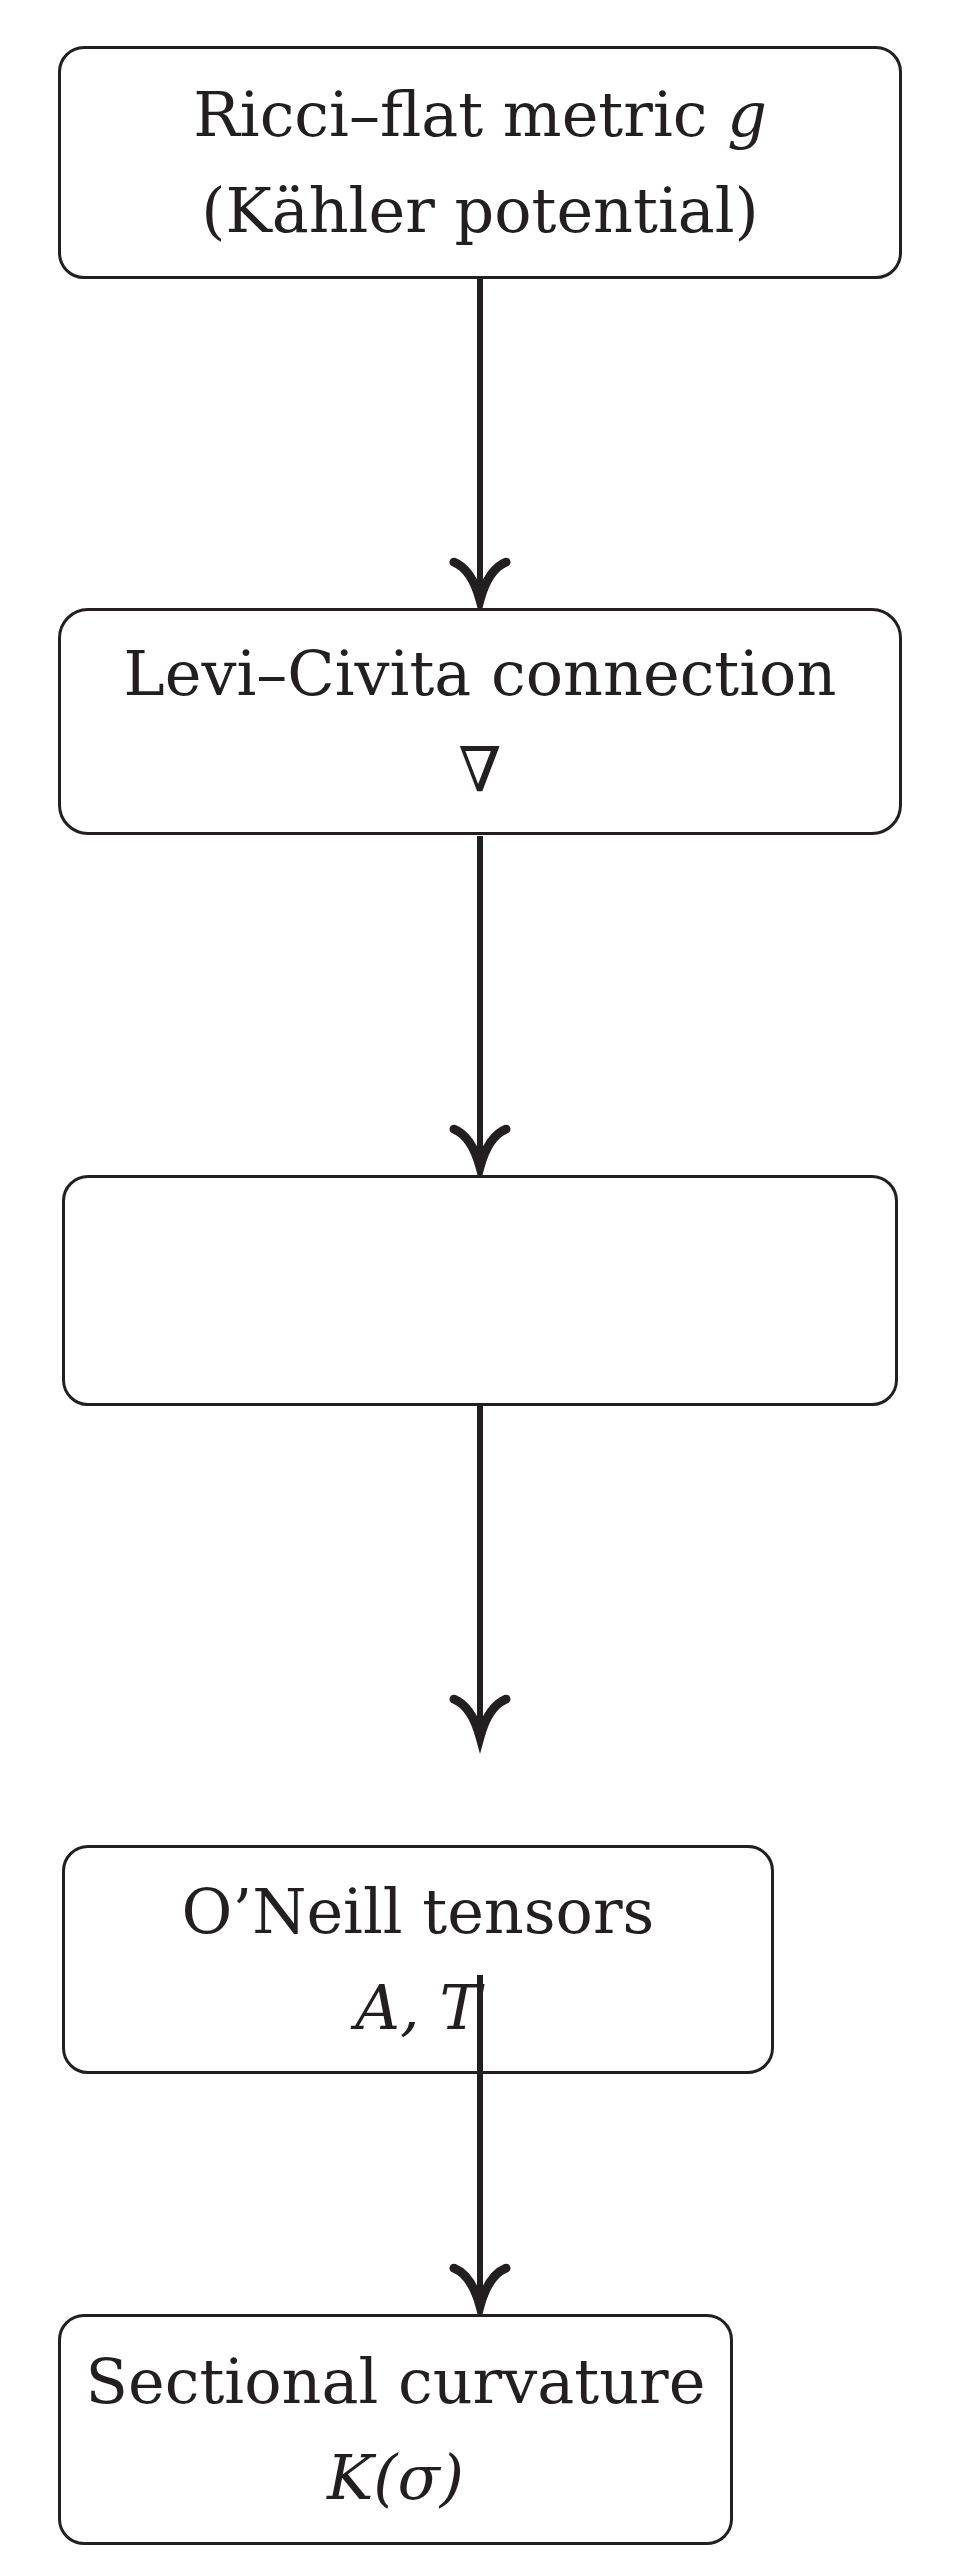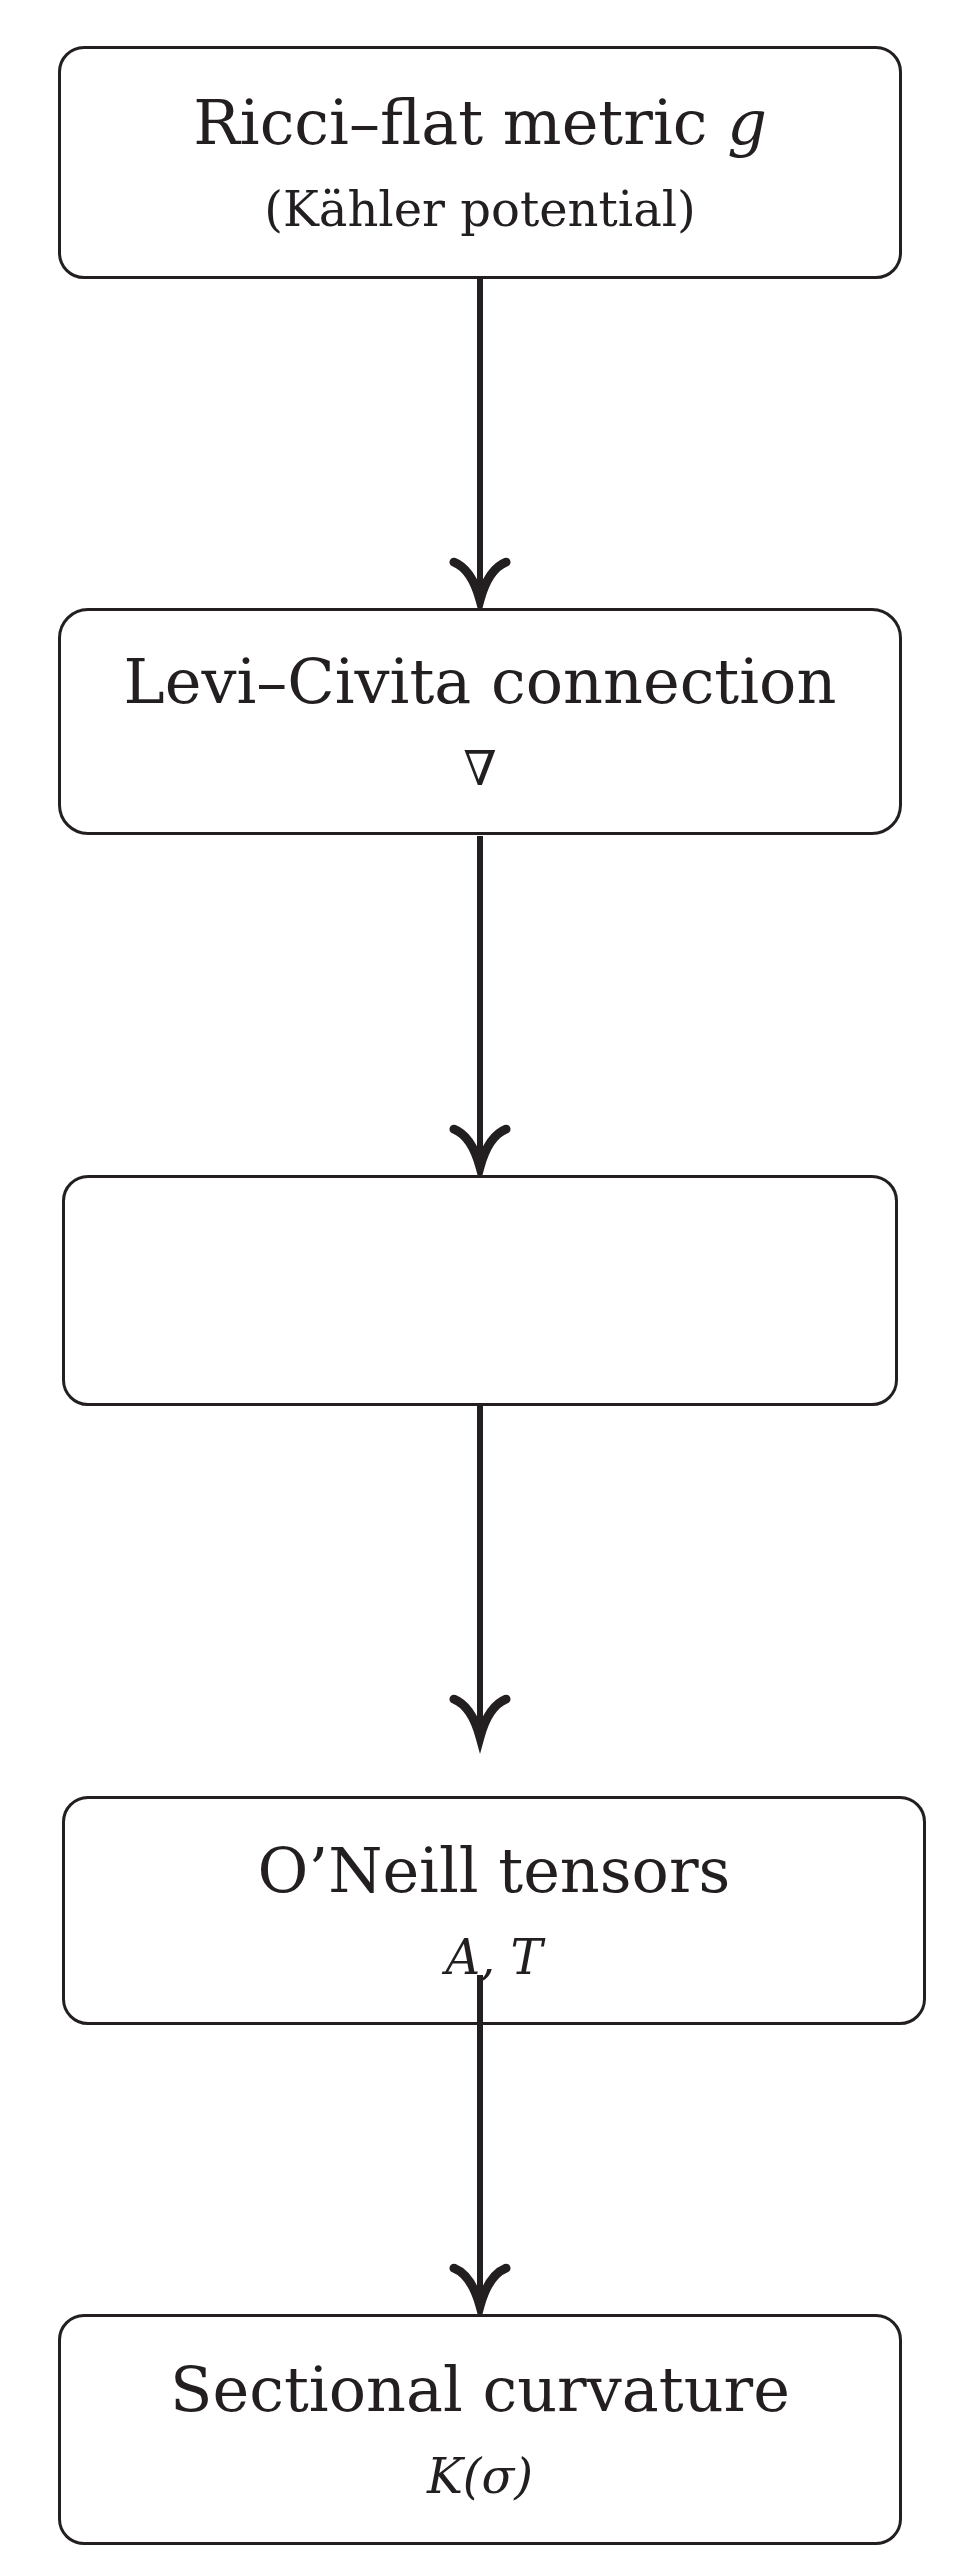--- a/index.html
+++ b/index.html
@@ -36,21 +36,21 @@
   .node .line1,
   .node .line2 {
     display: block;
     white-space: nowrap;
     text-align: center;
   }
   .node .line1 {
     font-size: 62px;
   }
   .node .line2 {
-    font-size: 48px;
+    font-size: 62px;
     margin-top: 10px;
   }
   .mi {
     font-style: italic;
     font-family: "DejaVu Serif", "Liberation Serif", serif;
   }
   .nabla {
     font-style: normal;
     font-size: 58px;
   }
@@ -104,31 +104,31 @@
   <div class="node" id="n3" style="left:62px; top:1175px; width:836px; height:231px;">
   </div>
 
   <div class="edge" id="e3" style="left:480px; top:1406px; height:339px;">
     <svg viewBox="0 0 80 340" preserveAspectRatio="none">
       <line x1="40" y1="0" x2="40" y2="332" stroke-width="6"></line>
       <path d="M 14 294 C 24 298 34 310 40 332 C 46 310 56 298 66 294" stroke-width="9" stroke-linecap="round"></path>
     </svg>
   </div>
 
-  <div class="node" id="n4" style="left:62px; top:1796px; width:864px; height:229px;">
+  <div class="node" id="n4" style="left:62px; top:1845px; width:712px; height:229px;">
     <span class="line1">O’Neill tensors</span>
     <span class="line2 mi">A,  T</span>
   </div>
 
   <div class="edge" id="e4" style="left:480px; top:1975px; height:339px;">
     <svg viewBox="0 0 80 340" preserveAspectRatio="none">
       <line x1="40" y1="0" x2="40" y2="332" stroke-width="6"></line>
       <path d="M 14 294 C 24 298 34 310 40 332 C 46 310 56 298 66 294" stroke-width="9" stroke-linecap="round"></path>
     </svg>
   </div>
 
-  <div class="node" id="n5" style="left:58px; top:2314px; width:844px; height:231px;">
+  <div class="node" id="n5" style="left:58px; top:2314px; width:675px; height:231px;">
     <span class="line1">Sectional curvature</span>
     <span class="line2 mi">K(σ)</span>
   </div>
 
 </div>
 
 
 </body></html>

